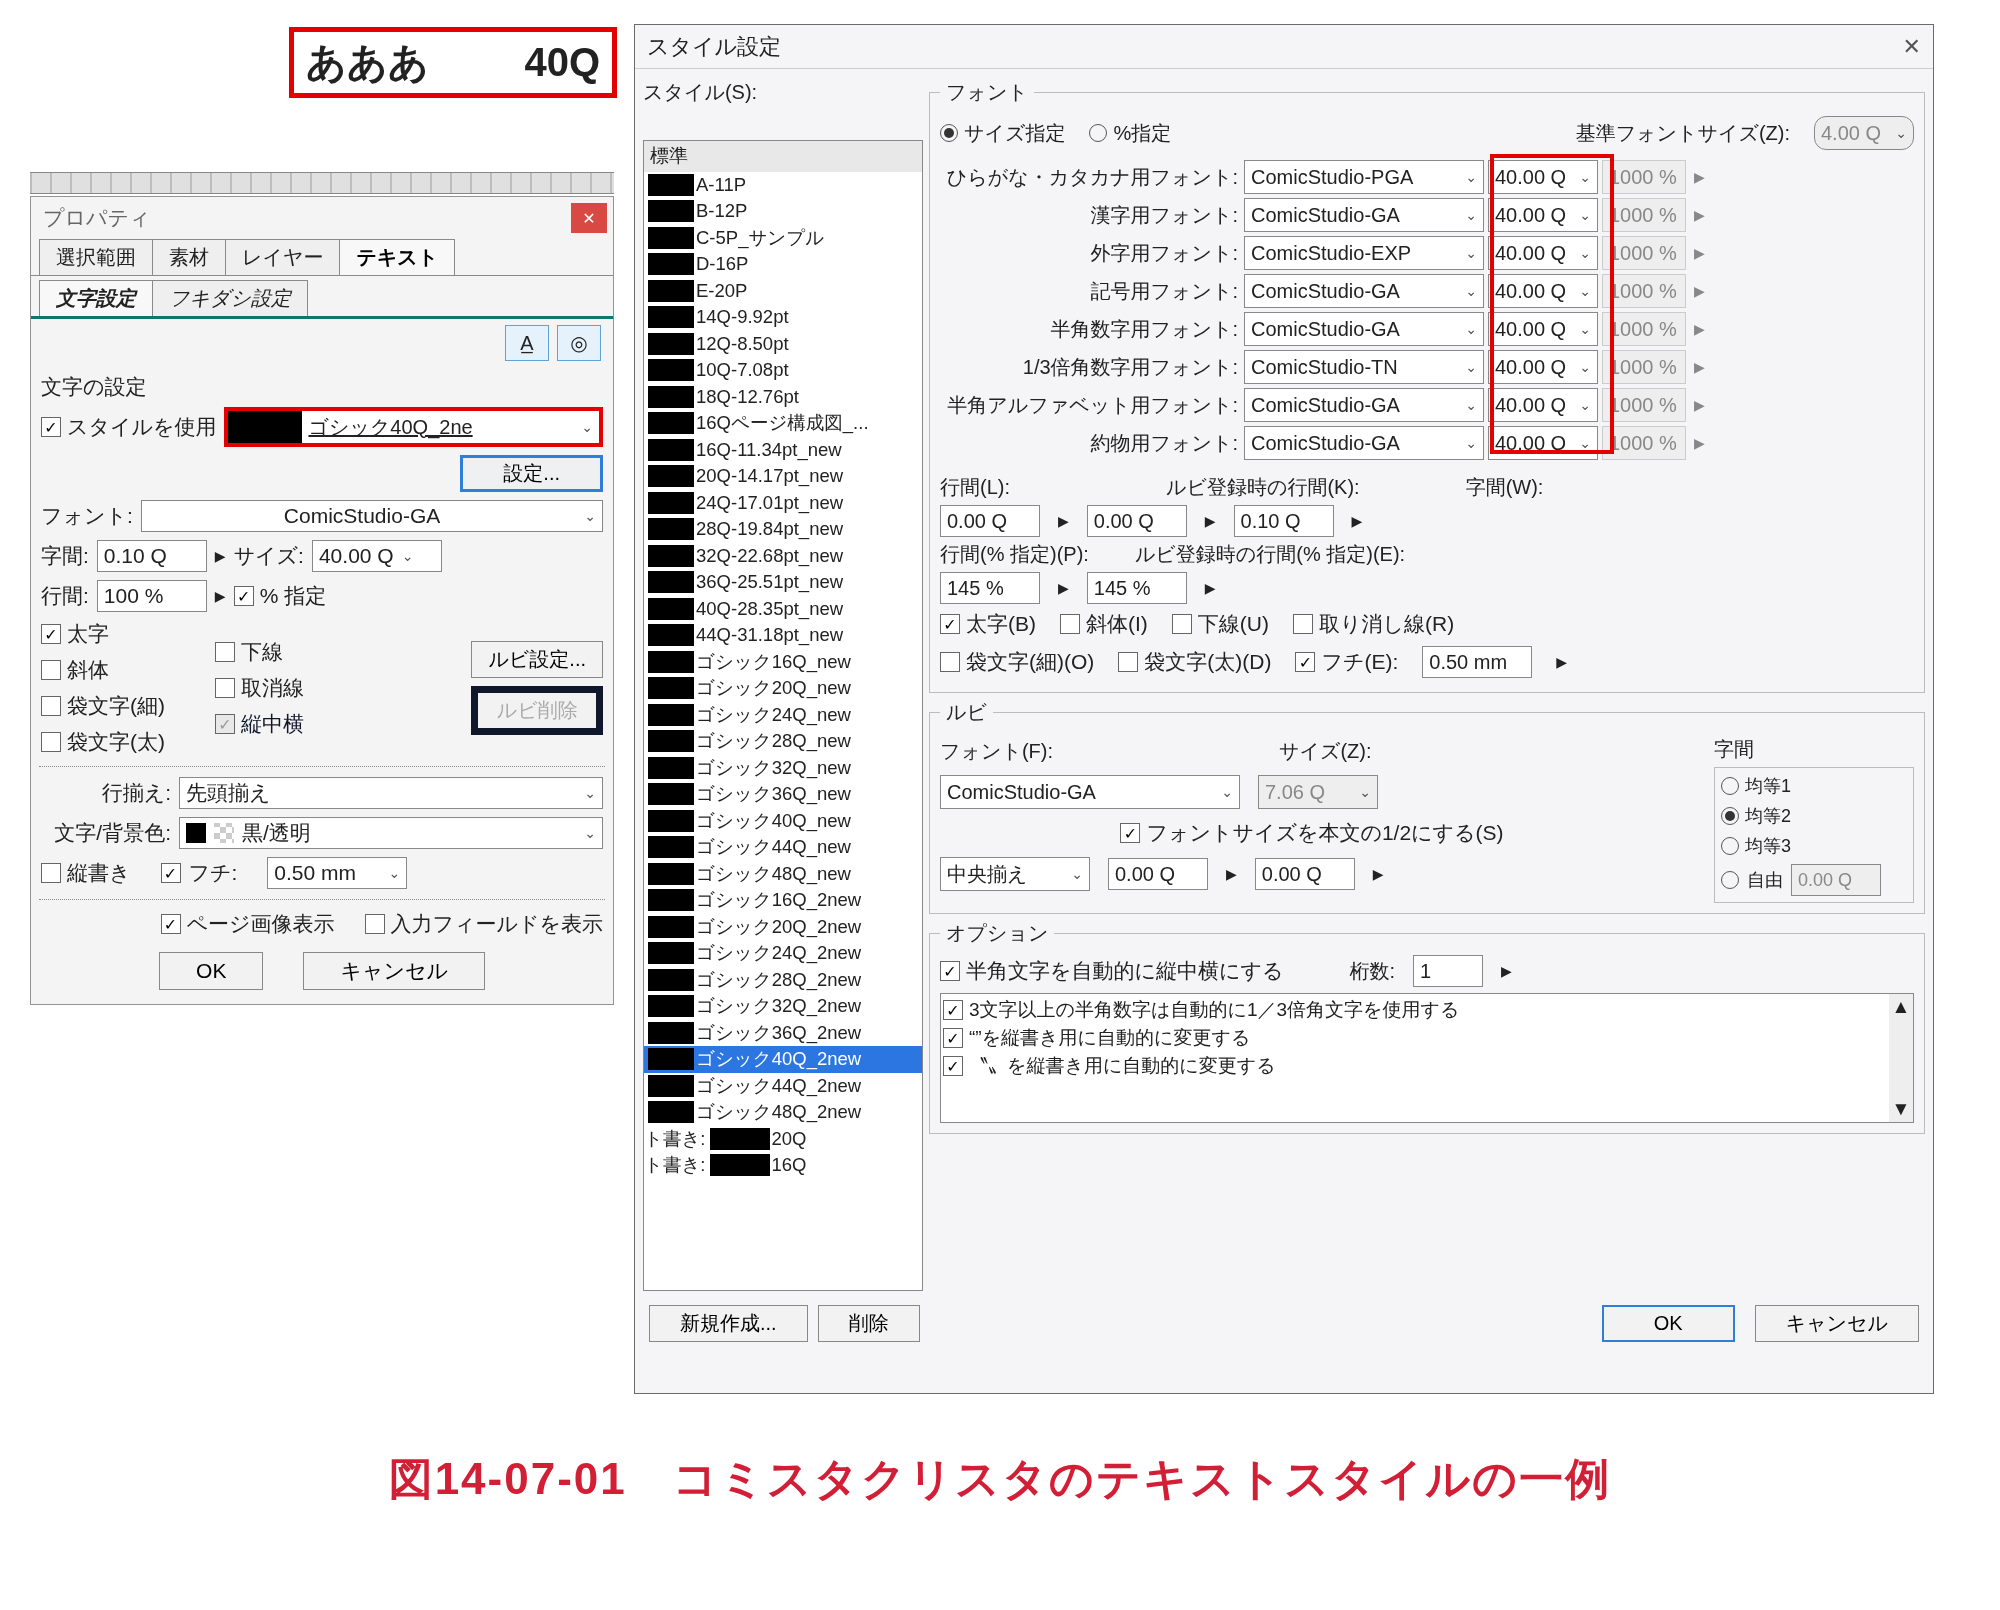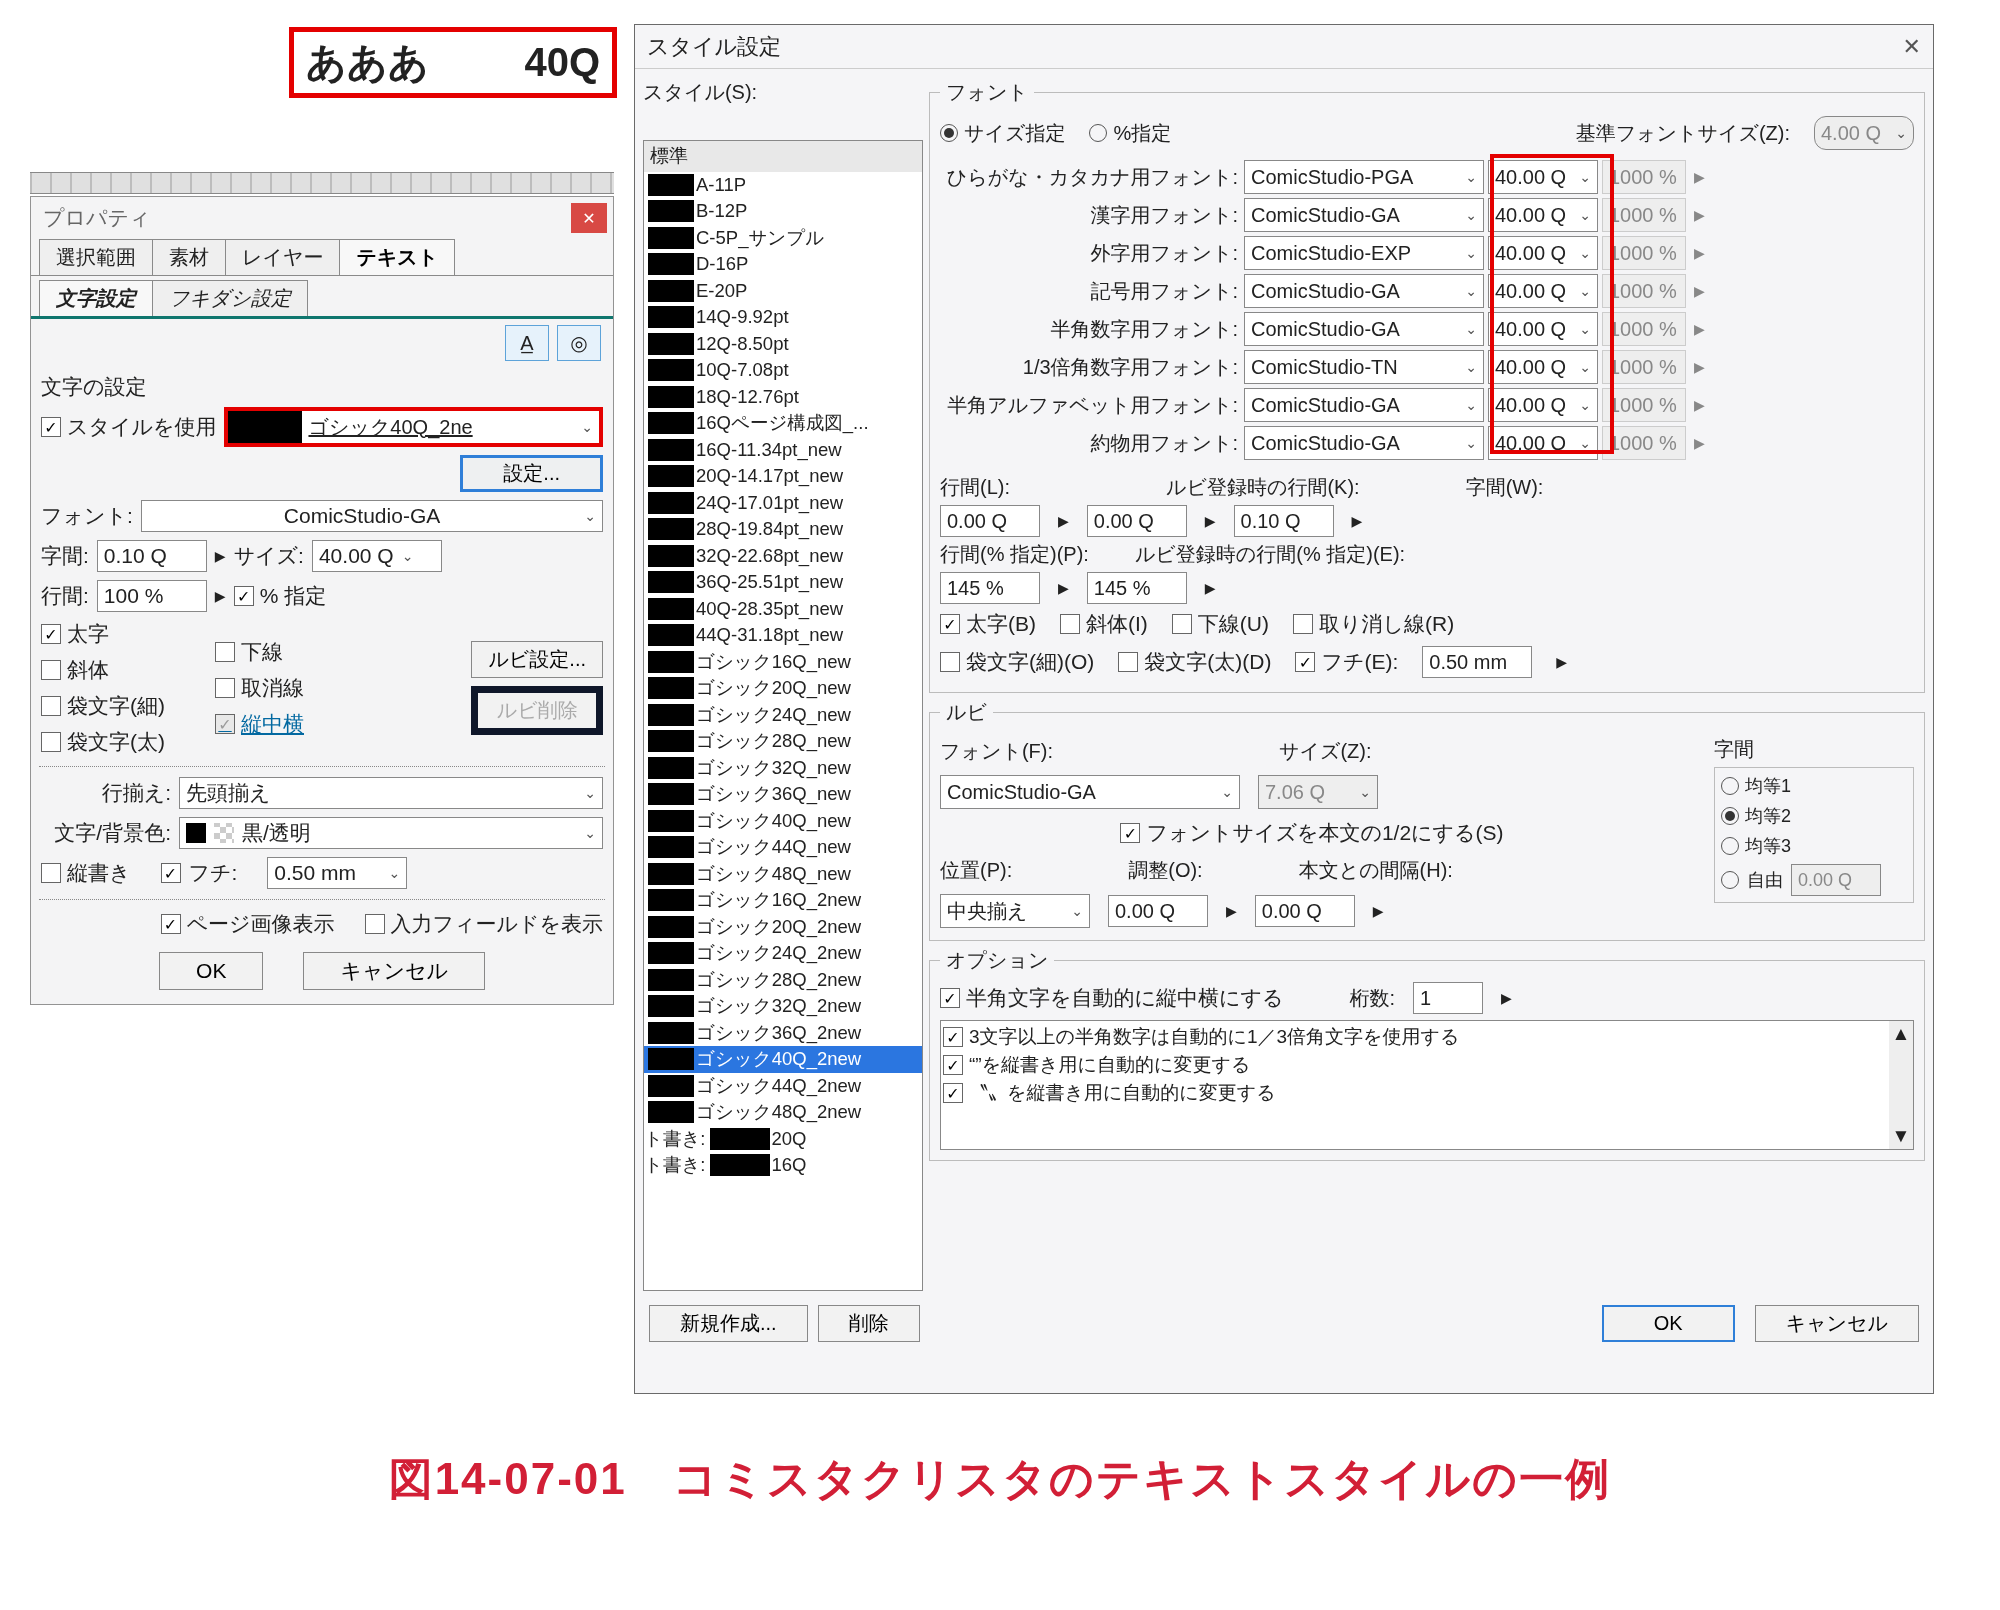--- a/index.html
+++ b/index.html
@@ -207,21 +207,21 @@
     </div>
     <div style="display:flex; flex-direction:column; gap:8px;">
       <span class="check">
           <span class="cb"></span>
           <span>下線</span>
         </span>
       <span class="check">
           <span class="cb"></span>
           <span>取消線</span>
         </span>
-      <span class="check" style="color:#0369a1;text-decoration:underline;">
+      <span class="check" style="color:#0f172a;">
           <span class="cb dis on"></span>
           <span>縦中横</span>
         </span>
     </div>
     <div style="display:flex; flex-direction:column; gap:8px; margin-left:auto;">
       <button style="padding:4px 16px; border:1px solid #888; background:#f2f2f2; font-size:20px;">ルビ設定...</button>
       <button style="padding:4px 16px; border:7px solid #0f172a; background:#f2f2f2; color:#aaa; font-size:20px;">ルビ削除</button>
     </div>
   </div>
 
@@ -664,27 +664,20 @@
               <div class="fsel" style="width:120px; background:#eee; color:#888;">
                   <span>7.06 Q</span>
                   <span class="chev">⌄</span>
                 </div>
             </div>
             <div class="line-row" style="justify-content:center;">
               <span class="check">
                   <span class="cb on"></span>
                   <span>フォントサイズを本文の1/2にする(S)</span>
                 </span>
-            </div>
-            <div class="line-row">
-              <span class="rlabel">位置(P):</span>
-              <span style="width:80px;"></span>
-              <span class="rlabel">調整(O):</span>
-              <span style="width:60px;"></span>
-              <span class="rlabel">本文との間隔(H):</span>
             </div>
             <div class="line-row">
               <div class="fsel" style="width:150px;">
                   <span>中央揃え</span>
                   <span class="chev">⌄</span>
                 </div>
               <div class="minput">
                   <span>0.00 Q</span>
                 </div>
                 <span class="tri">▶</span>

